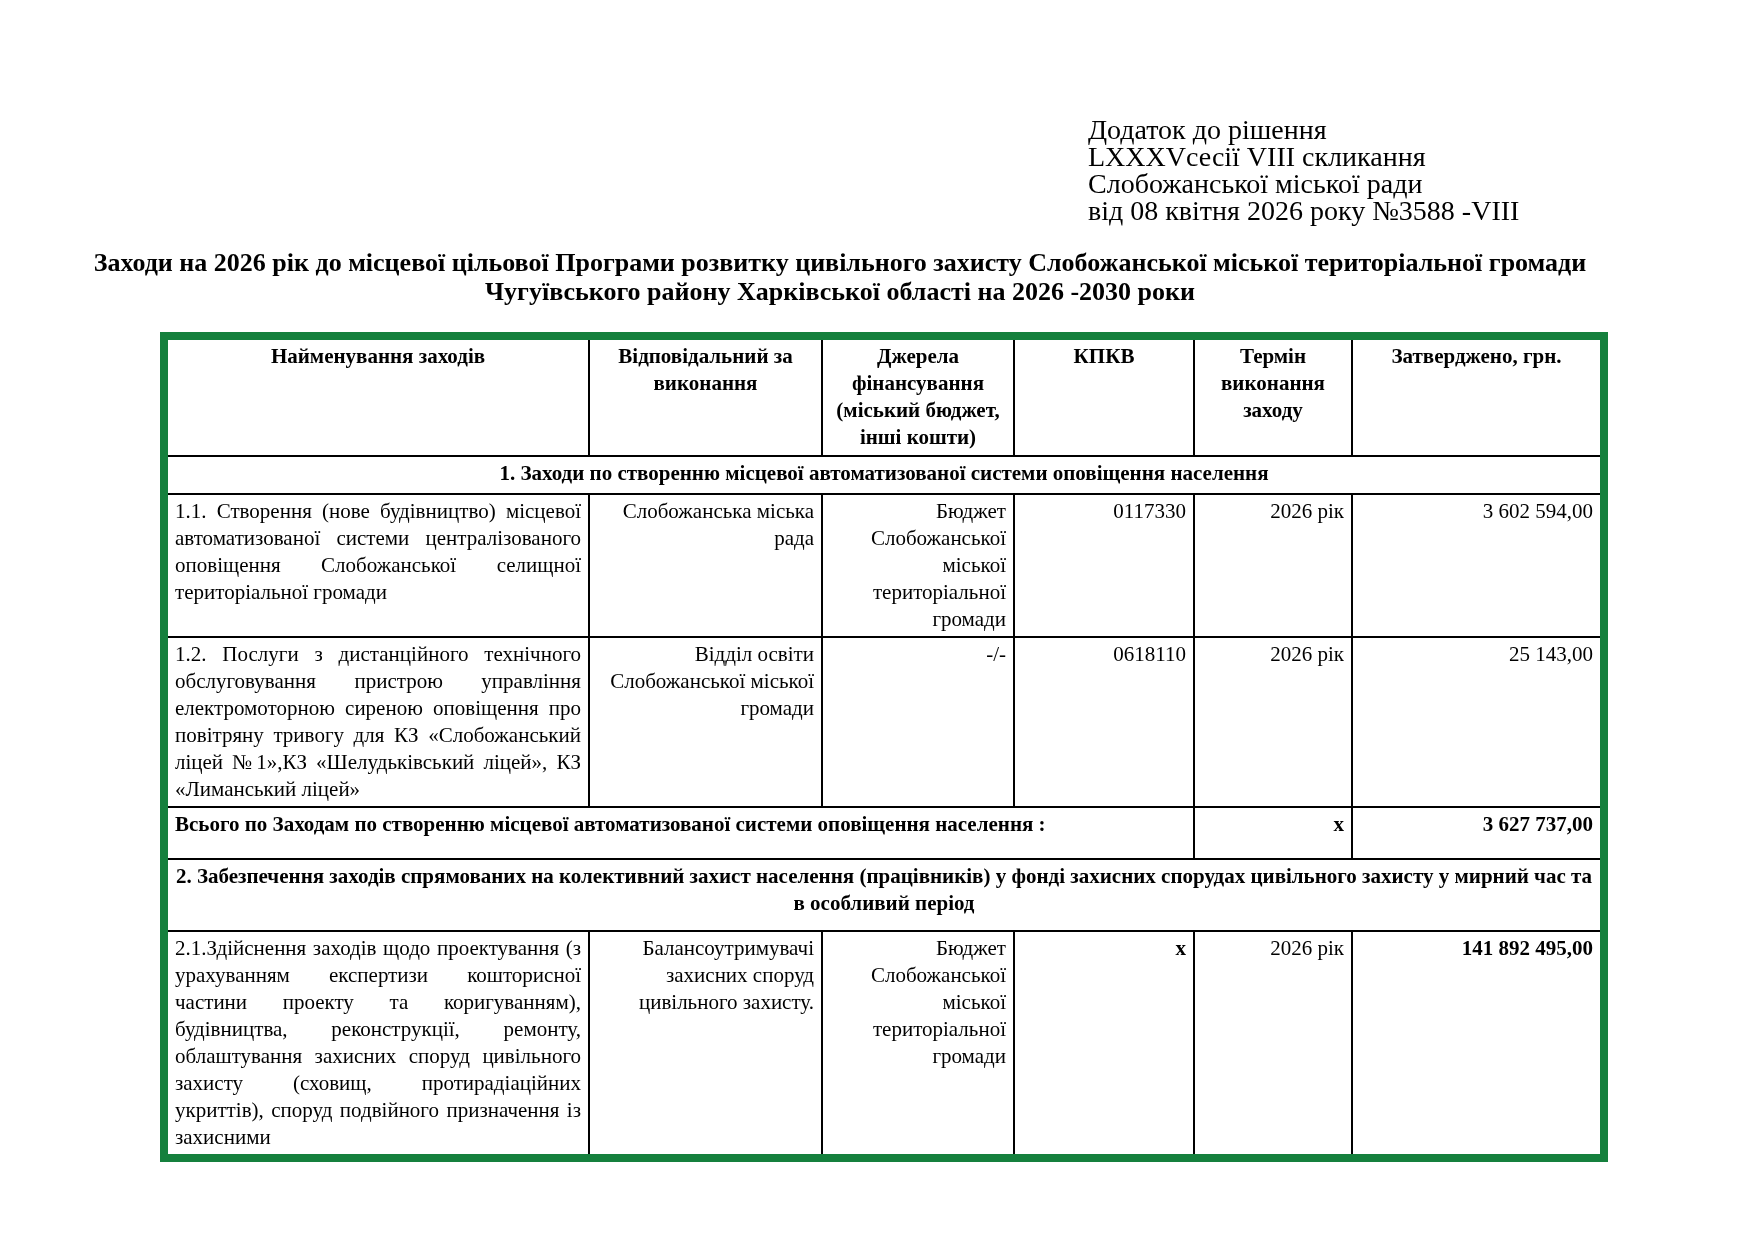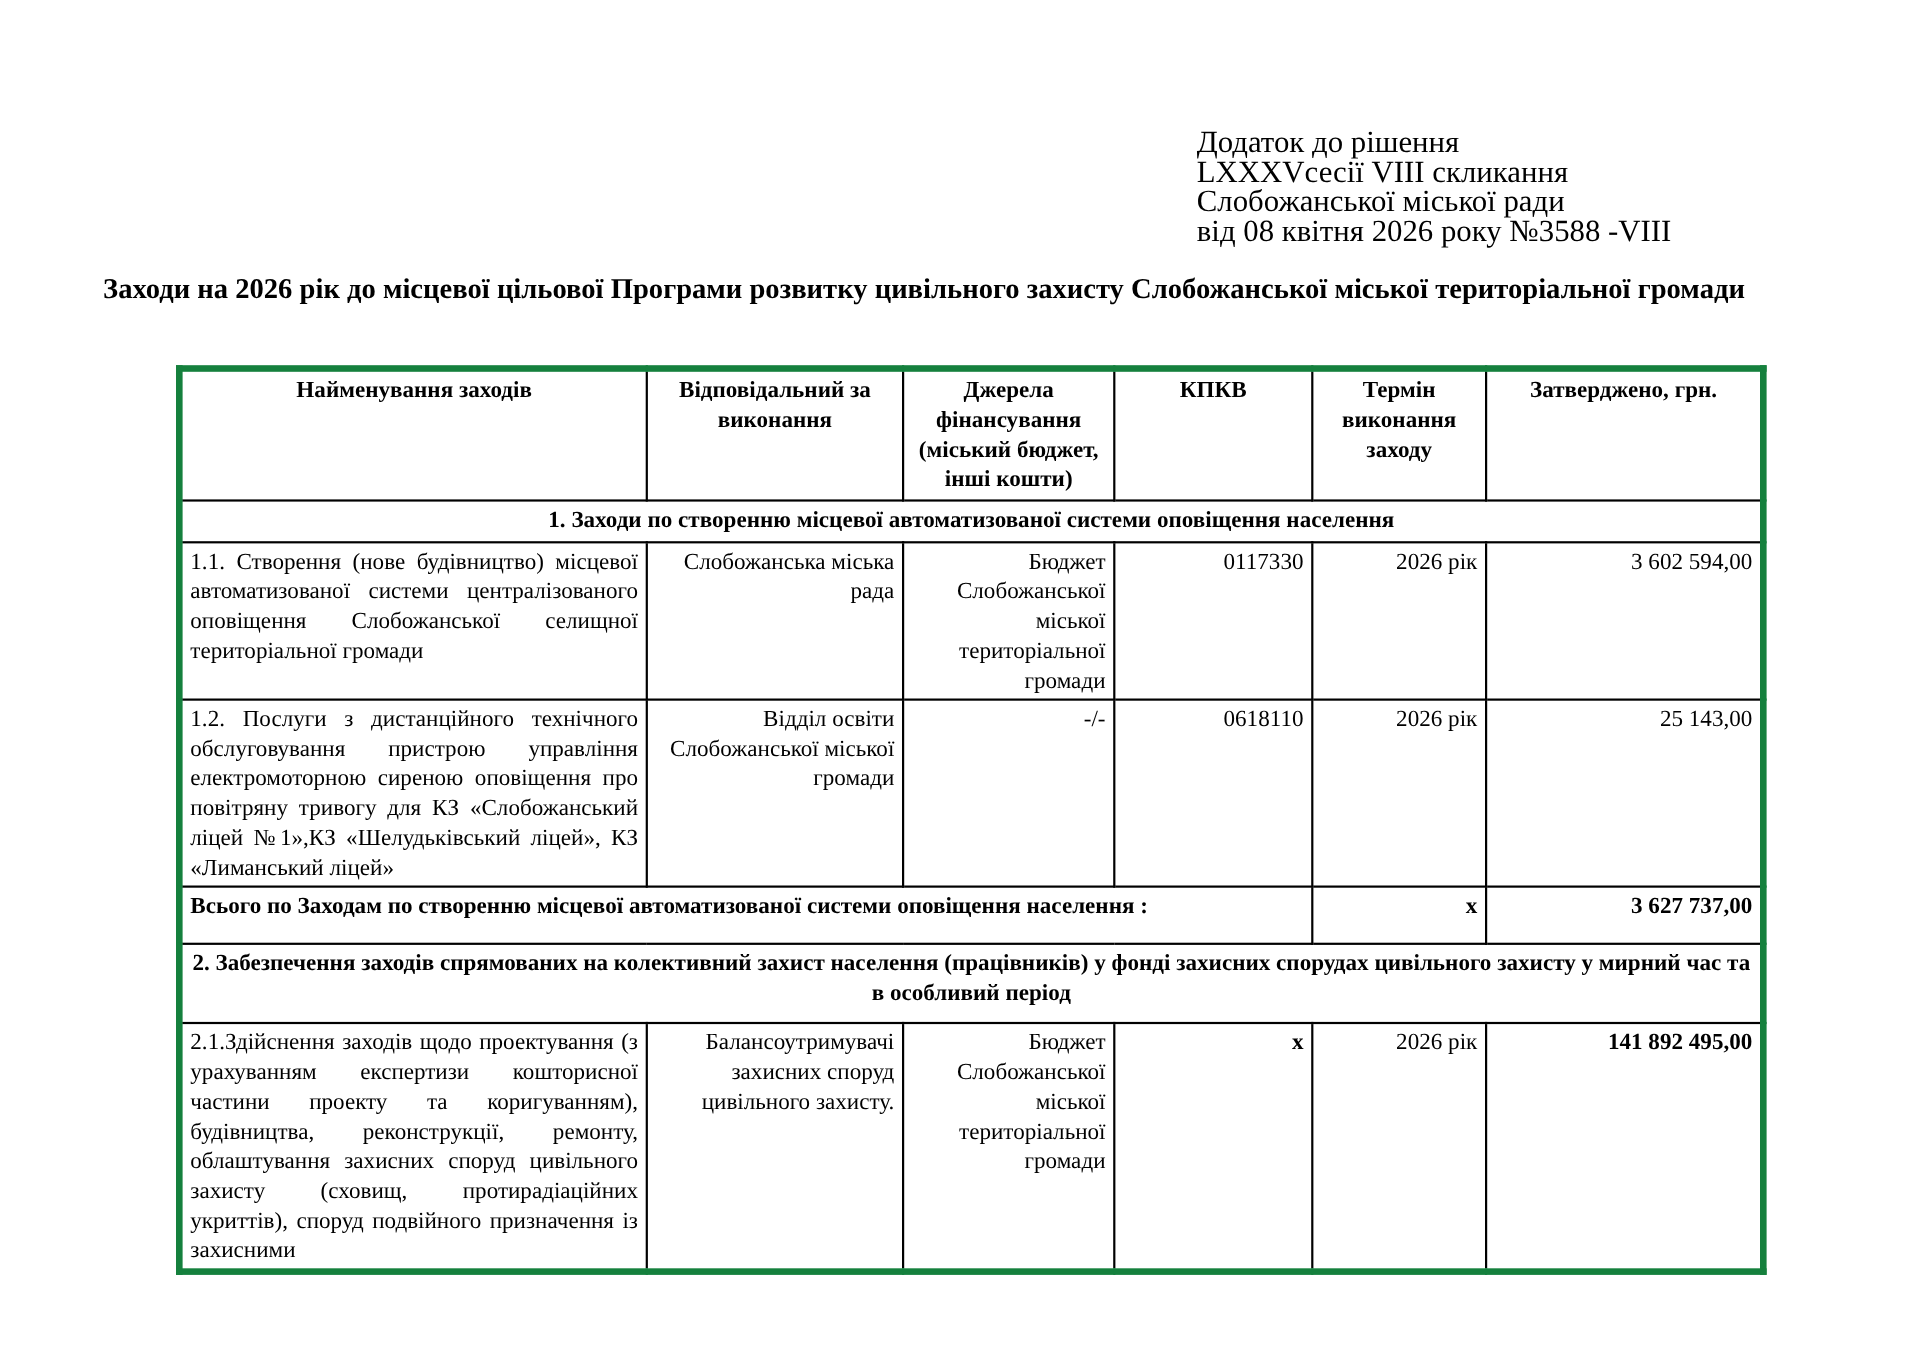--- a/index.html
+++ b/index.html
@@ -28,21 +28,21 @@
     font-weight:bold;
     font-size:26px;
     line-height:29px;
   }
   table.doc-table {
     position:absolute;
     left:160px;
     top:332px;
     width:1440px;
     border-collapse:collapse;
-    border:6px solid #15803d;
+    border:8px solid #15803d;
     font-size:21px;
     table-layout:fixed;
   }
   .doc-table td {
     border:2px solid #000;
     vertical-align:top;
     padding:3px 7px;
     line-height:27px;
   }
   .th { font-weight:bold; text-align:center; }
@@ -62,20 +62,21 @@
 
 <div class="appendix">
   <div>Додаток до  рішення</div>
   <div>LXXXVсесії VIII скликання</div>
   <div>Слобожанської  міської ради</div>
   <div>від 08 квітня 2026  року №3588 -VIII</div>
 </div>
 
 <div class="doc-title">
   <div>Заходи на 2026 рік до  місцевої цільової  Програми розвитку цивільного захисту Слобожанської міської територіальної громади</div>
+  <div>Чугуївського району Харківської області на 2026 -2030 роки</div>
 </div>
 
 <table class="doc-table">
   <colgroup>
     <col style="width:425px">
     <col style="width:233px">
     <col style="width:192px">
     <col style="width:180px">
     <col style="width:158px">
     <col style="width:252px">

